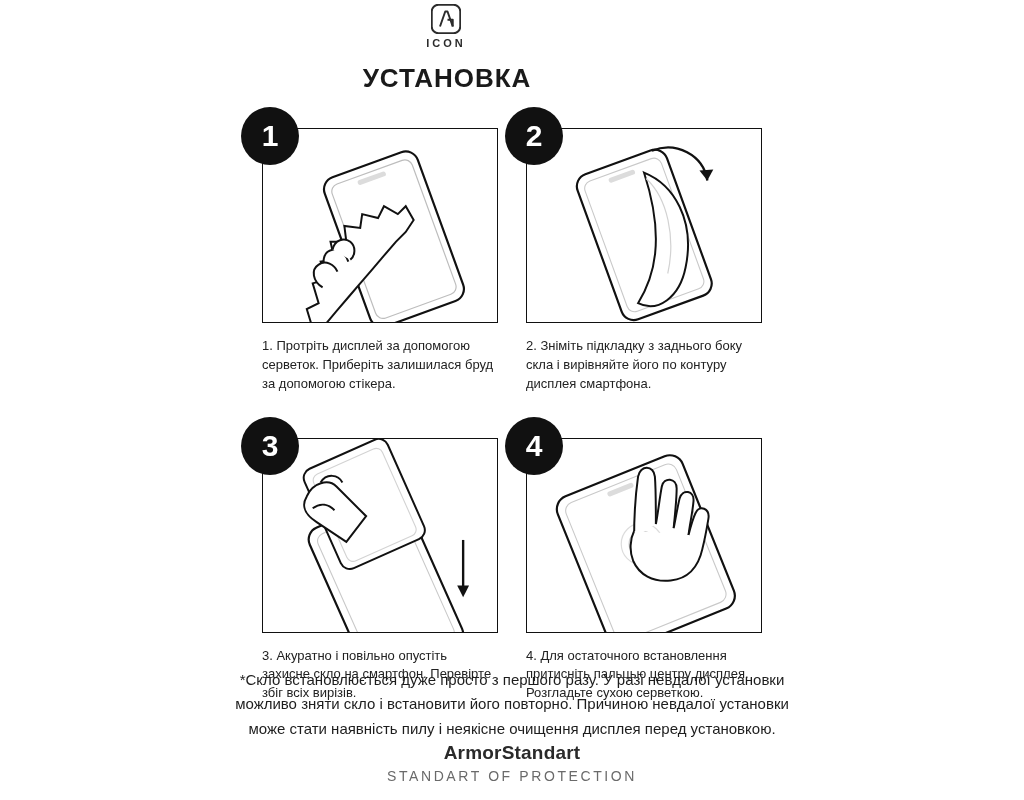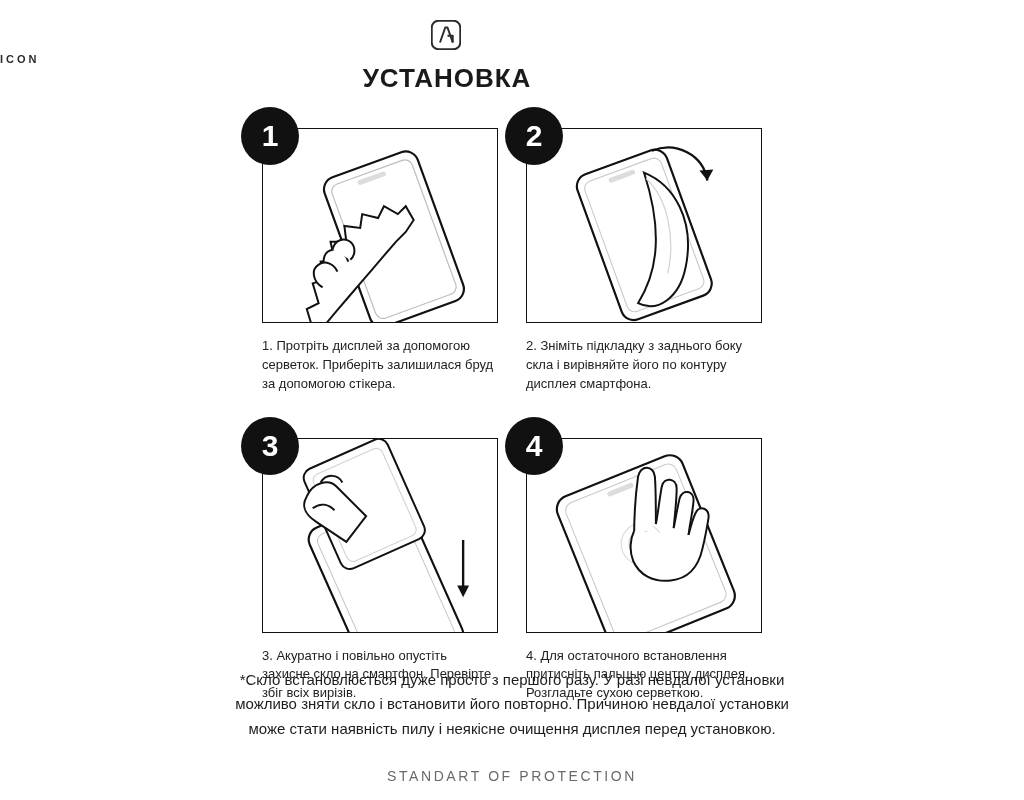--- a/index.html
+++ b/index.html
@@ -12,23 +12,24 @@
     height: 800px;
     font-family: "Liberation Sans", sans-serif;
     color: #1a1a1a;
     position: relative;
     overflow: hidden;
   }
 
   
   .brand {
     position: absolute;
-    top: 20px;
+    top: 4px;
     left: 0;
     width: 892px;
+    text-align: center;
   }
   .brand-mark {
     width: 30px;
     height: 30px;
     margin: 0 auto;
     display: block;
   }
   .brand-name {
     font-size: 11px;
     letter-spacing: 3px;
@@ -269,14 +270,15 @@
   </div>
 </div>
 
 <div class="footnote">
   <div>*Скло встановлюється дуже просто з першого разу. У разі невдалої установки</div>
   <div>можливо зняти скло і встановити його повторно. Причиною невдалої установки</div>
   <div>може стати наявність пилу і неякісне очищення дисплея перед установкою.</div>
 </div>
 
 <div class="footer">
+  <div class="footer-brand">ArmorStandart</div>
   <div class="footer-tagline">STANDART OF PROTECTION</div>
 </div>
 
 </body></html>

